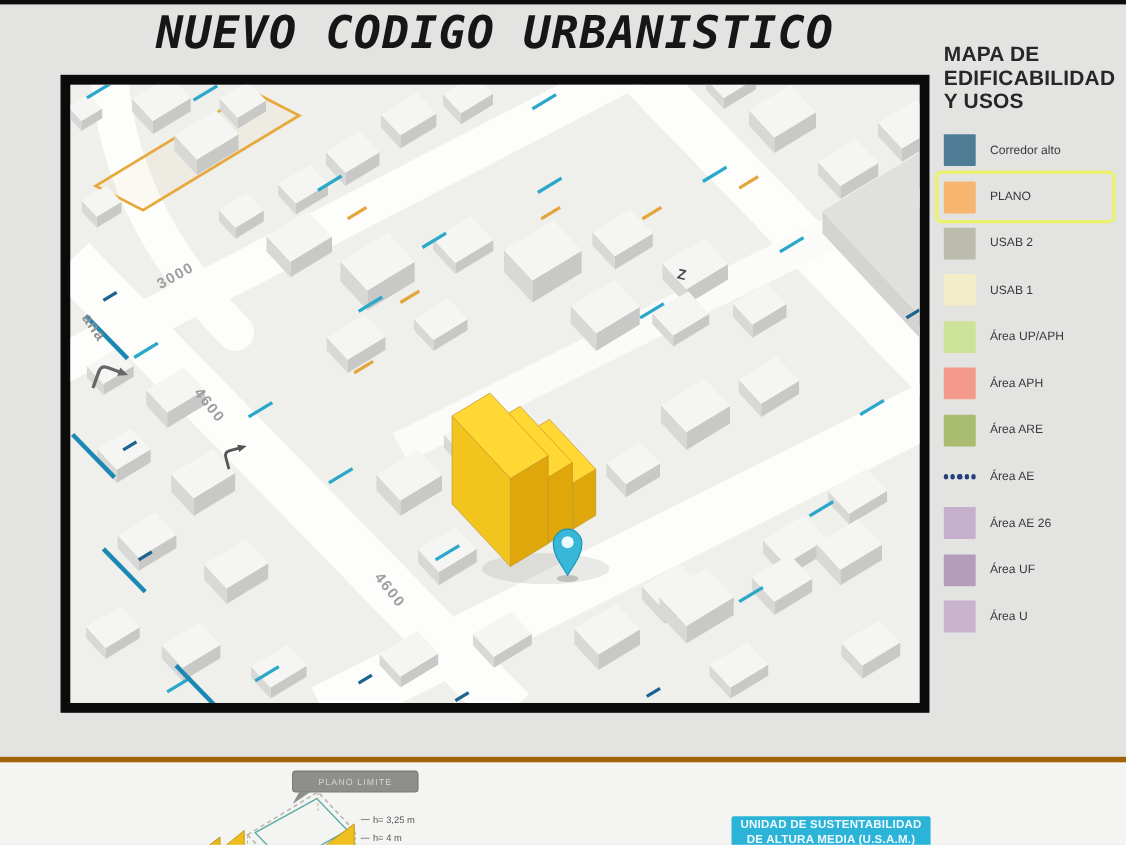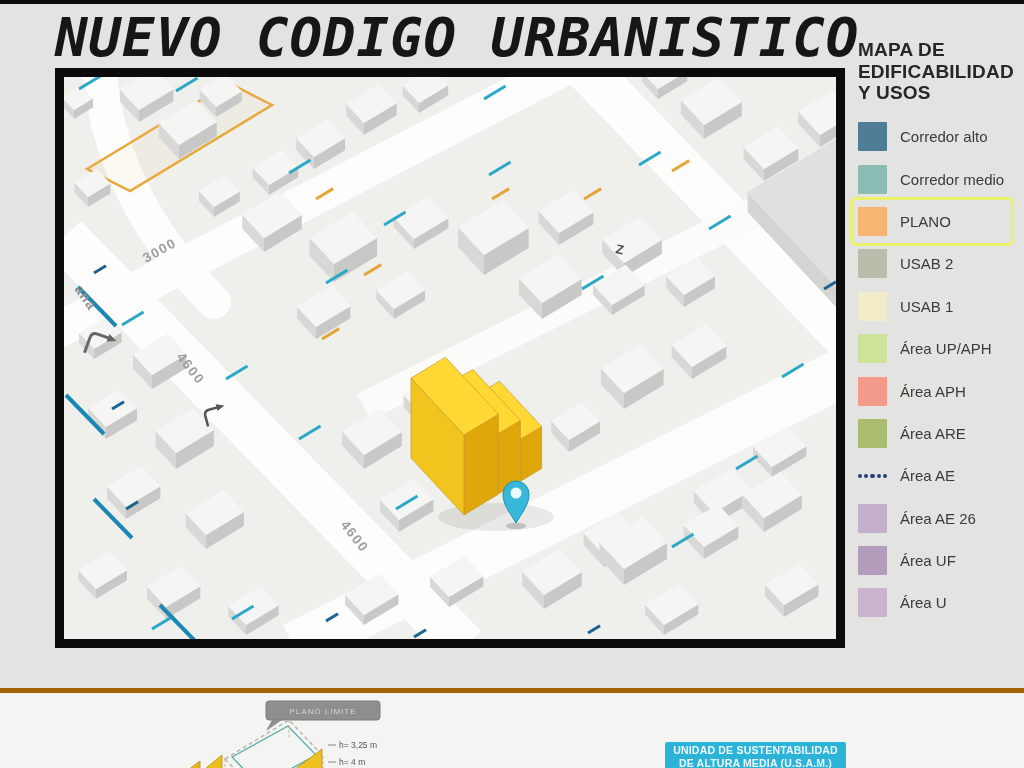--- a/index.html
+++ b/index.html
@@ -1,33 +1,33 @@
 <!DOCTYPE html>
 <html><head>
 <meta charset="utf-8">
 <style>
   html,body{margin:0;padding:0;width:1024px;height:768px;overflow:hidden;
     background:#e3e3e2;font-family:"Liberation Sans",sans-serif;position:relative;}
   .top-bar{position:absolute;left:0;top:0;width:1024px;height:4px;background:#0d0d0d;z-index:30;}
   .main-title{position:absolute;top:6px;left:55px;width:790px;text-align:center;
     font-family:"DejaVu Sans Mono",monospace;font-style:italic;font-weight:bold;
-    font-size:54px;letter-spacing:1px;color:#161616;white-space:nowrap;z-index:5;}
+    font-size:41px;letter-spacing:1px;color:#161616;white-space:nowrap;z-index:5;}
   .map-frame{position:absolute;left:55px;top:68px;width:772px;height:562px;
     border:9px solid #0b0b0b;background:#f3f3f1;overflow:hidden;}
   .map-frame svg{display:block;}
   
   .legend{position:absolute;left:856px;top:0;width:166px;z-index:2;margin-top:48px;}
   .legend-title{margin-top:-9px;padding-left:2px;font-weight:bold;font-size:19px;
     line-height:21.5px;color:#272727;letter-spacing:0.2px;}
   .legend-items{margin-top:12px;}
   .legend-row{height:42.4px;display:flex;align-items:center;gap:13px;position:relative;padding-left:2px;}
   .legend-swatch{width:29px;height:29px;flex:0 0 29px;border-radius:1px;}
   .legend-swatch.dots{background:transparent !important;display:flex;align-items:center;gap:2px;}
   .legend-swatch.dots i{width:4.5px;height:4.5px;border-radius:50%;display:block;}
-  .legend-label{font-size:15px;color:#3a3a3a;white-space:nowrap;}
+  .legend-label{font-size:11px;color:#3a3a3a;white-space:nowrap;}
   .legend-row.highlighted::after{content:'';position:absolute;left:-6px;right:8px;top:-3px;bottom:-3px;
     border:3px solid #ebf168;border-radius:6px;pointer-events:none;}
   
   .footer{position:absolute;left:0;top:688px;width:1024px;height:80px;
     background:#f4f4f2;border-top:5px solid #a16207;}
   .usam-box{position:absolute;left:665px;top:49px;width:181px;height:31px;
     background:#2bb4d8;border-radius:2px;color:#eef9fd;font-weight:bold;
     font-size:10.5px;line-height:13px;text-align:center;padding-top:2px;
     letter-spacing:0.2px;box-sizing:border-box;}
 </style>
@@ -287,24 +287,20 @@
   <div class="legend-title">
     <div>MAPA DE</div>
     <div>EDIFICABILIDAD</div>
     <div>Y USOS</div>
   </div>
   <div class="legend-items">
     <div class="legend-row">
         <span class="legend-swatch" style="background: rgb(78, 125, 149);"></span>
         <span class="legend-label">Corredor alto</span>
       </div>
-    <div class="legend-row">
-        <span class="legend-swatch" style="background: rgb(139, 188, 180);"></span>
-        <span class="legend-label">Corredor medio</span>
-      </div>
     <div class="legend-row highlighted">
         <span class="legend-swatch" style="background: rgb(247, 181, 112);"></span>
         <span class="legend-label">PLANO</span>
       </div>
     <div class="legend-row">
         <span class="legend-swatch" style="background: rgb(188, 188, 172);"></span>
         <span class="legend-label">USAB 2</span>
       </div>
     <div class="legend-row">
         <span class="legend-swatch" style="background: rgb(242, 236, 200);"></span>

